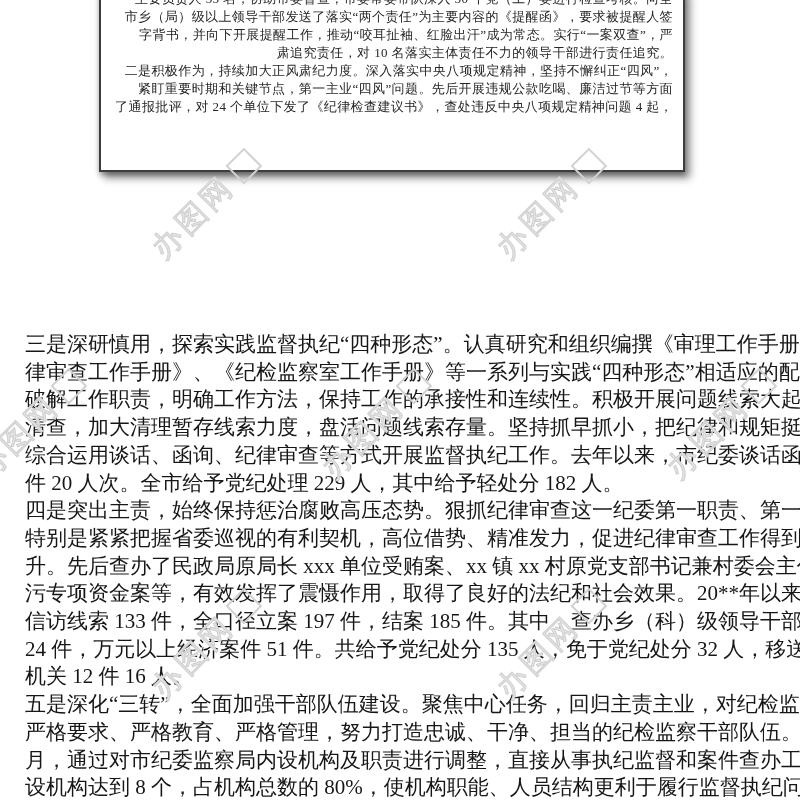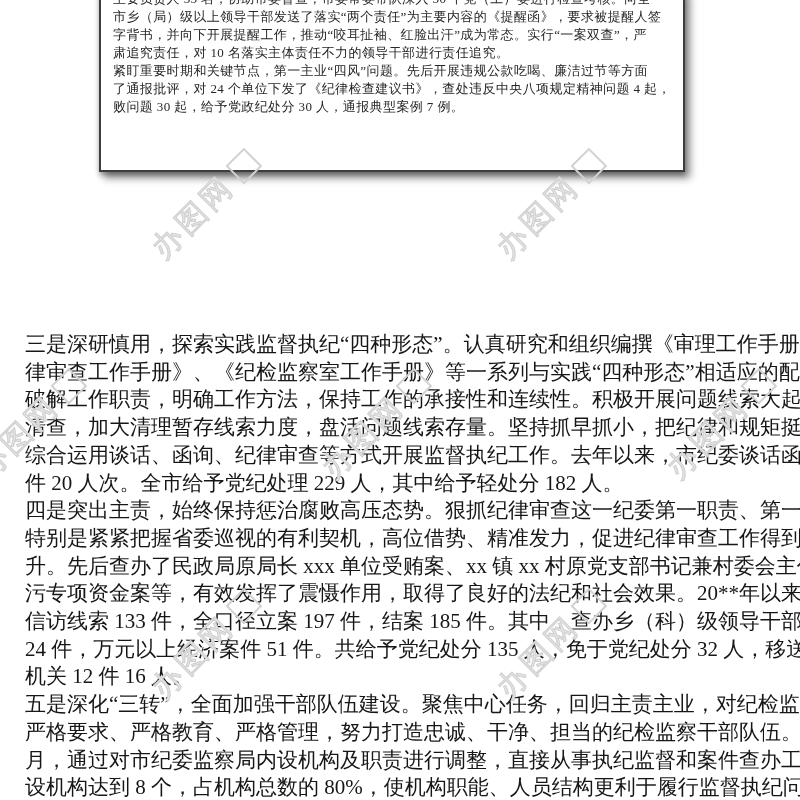--- a/index.html
+++ b/index.html
@@ -28,20 +28,21 @@
     padding: 0 10px 0 12px;
     z-index: 2;
     overflow: hidden;
   }
   .preview-box .line {
     font-size: 13px;
     line-height: 18px;
     letter-spacing: 0.4px;
     color: #262626;
     white-space: nowrap;
+    text-align: right;
   }
 
   
   .body-text {
     position: absolute;
     left: 25px; top: 331px;
     width: 758px;
     z-index: 2;
   }
   .body-text .line {
@@ -132,23 +133,23 @@
   </div>
   <div class="wm" style="left:820px; top:570px;">
     
   </div>
 
   <div class="preview-box">
     <div class="line">主要负责人 55 名，协助市委督查，市委常委带队深入 50 个党（工）委进行检查考核。向全</div>
     <div class="line">市乡（局）级以上领导干部发送了落实“两个责任”为主要内容的《提醒函》，要求被提醒人签</div>
     <div class="line">字背书，并向下开展提醒工作，推动“咬耳扯袖、红脸出汗”成为常态。实行“一案双查”，严</div>
     <div class="line">肃追究责任，对 10 名落实主体责任不力的领导干部进行责任追究。</div>
+    <div class="line">二是积极作为，持续加大正风肃纪力度。深入落实中央八项规定精神，坚持不懈纠正“四风”，</div>
     <div class="line">紧盯重要时期和关键节点，第一主业“四风”问题。先后开展违规公款吃喝、廉洁过节等方面</div>
     <div class="line">了通报批评，对 24 个单位下发了《纪律检查建议书》，查处违反中央八项规定精神问题 4 起，</div>
-    <div class="line">败问题 30 起，给予党政纪处分 30 人，通报典型案例 7 例。</div>
   </div>
 
   <div class="body-text">
     <div class="line">三是深研慎用，探索实践监督执纪“四种形态”。认真研究和组织编撰《审理工作手册》、《纪</div>
     <div class="line">律审查工作手册》、《纪检监察室工作手册》等一系列与实践“四种形态”相适应的配套工具书，</div>
     <div class="line">破解工作职责，明确工作方法，保持工作的承接性和连续性。积极开展问题线索大起底、大</div>
     <div class="line">清查，加大清理暂存线索力度，盘活问题线索存量。坚持抓早抓小，把纪律和规矩挺在前面，</div>
     <div class="line">综合运用谈话、函询、纪律审查等方式开展监督执纪工作。去年以来，市纪委谈话函询 20</div>
     <div class="line">件 20 人次。全市给予党纪处理 229 人，其中给予轻处分 182 人。</div>
     <div class="line">四是突出主责，始终保持惩治腐败高压态势。狠抓纪律审查这一纪委第一职责、第一主业，</div>

